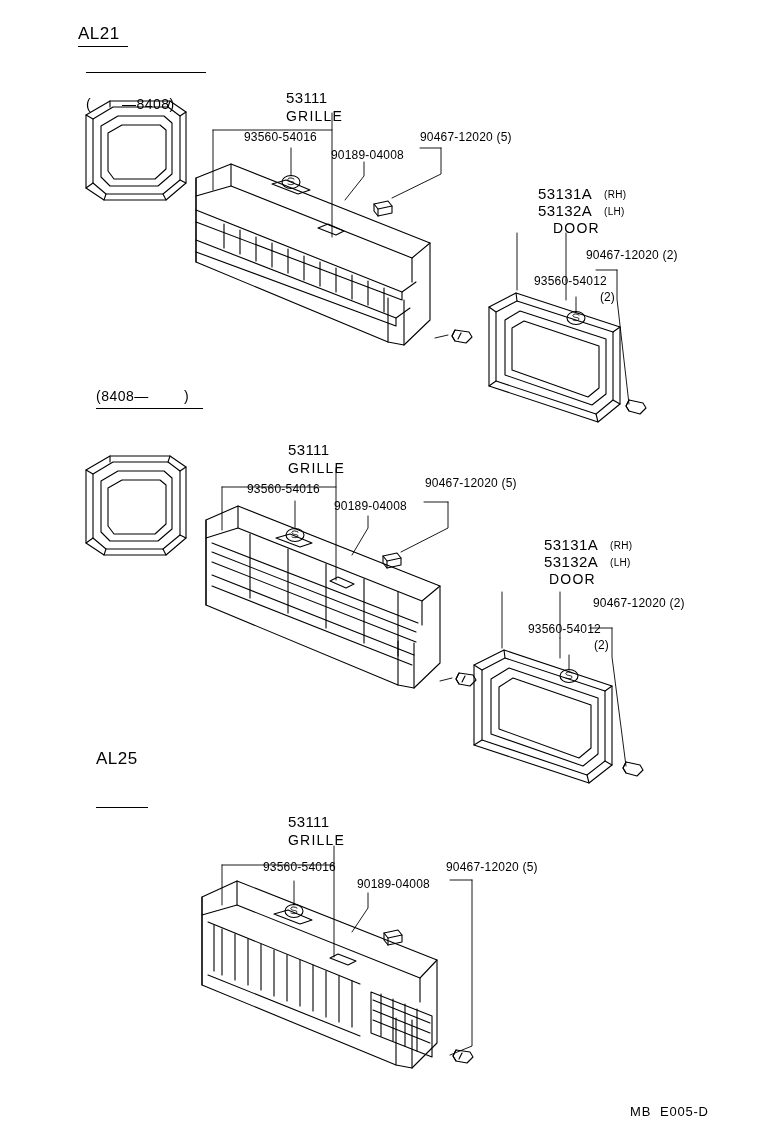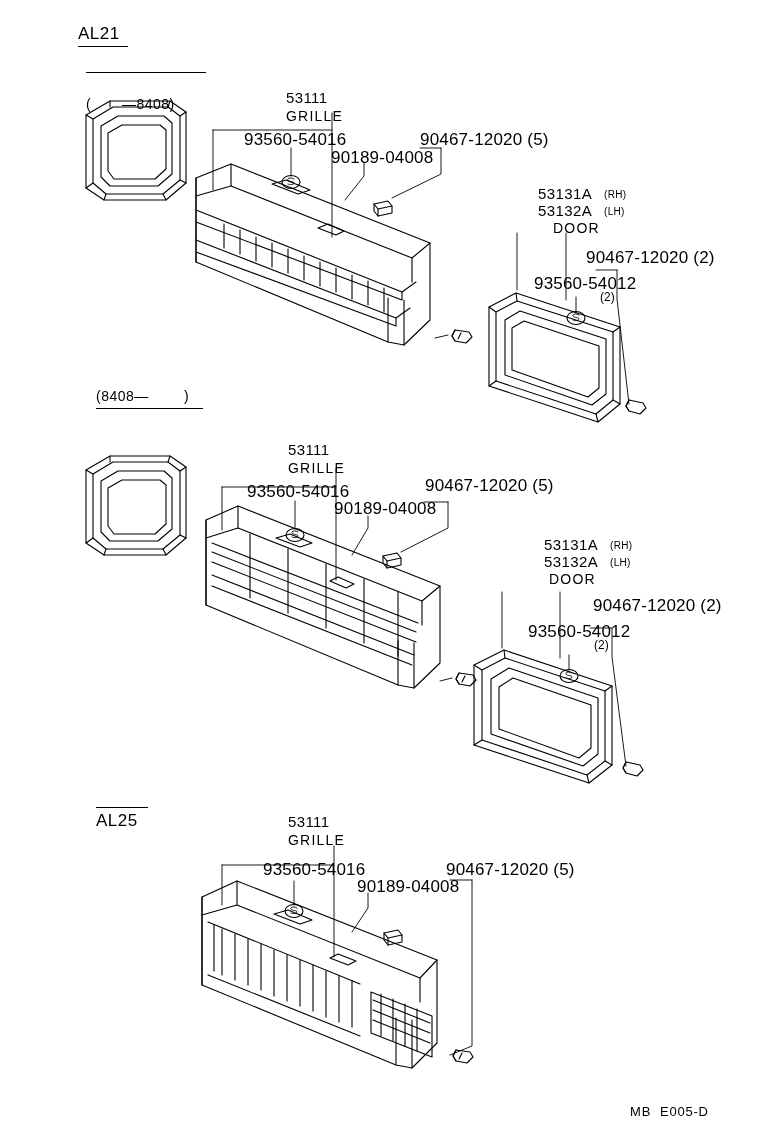--- a/index.html
+++ b/index.html
@@ -42,21 +42,21 @@
   .sec-u {
     position: absolute;
     height: 1px;
     background: #000;
   }
   .rng {
     font-size: 14px;
     letter-spacing: 0.5px;
   }
   .pn {
-    font-size: 17px;
+    font-size: 12px;
     letter-spacing: 0.2px;
   }
   .pn-big {
     font-size: 15px;
     letter-spacing: 0.4px;
   }
   .sub {
     font-size: 14px;
     letter-spacing: 1.2px;
   }
@@ -378,21 +378,21 @@
   <div class="lbl pn-big" style="left:544px; top:537px;">53131A</div>
   <div class="lbl sup" style="left:610px; top:541px;">(RH)</div>
   <div class="lbl pn-big" style="left:544px; top:554px;">53132A</div>
   <div class="lbl sup" style="left:610px; top:558px;">(LH)</div>
   <div class="lbl sub" style="left:549px; top:572px;">DOOR</div>
 
   <div class="lbl pn" style="left:593px; top:597px;">90467-12020 (2)</div>
   <div class="lbl pn" style="left:528px; top:623px;">93560-54012</div>
   <div class="lbl qty" style="left:594px; top:639px;">(2)</div>
 
-  <div class="lbl sec" style="left:96px; top:812px;">AL25</div>
+  <div class="lbl sec" style="left:96px; top:750px;">AL25</div>
   <div class="sec-u" style="left:96px; top:807px; width:52px;"></div>
 
   <div class="lbl pn-big ctr" style="left:288px; top:814px; width:92px;">53111</div>
   <div class="lbl sub ctr" style="left:288px; top:833px; width:92px;">GRILLE</div>
 
   <div class="lbl pn" style="left:263px; top:861px;">93560-54016</div>
   <div class="lbl pn" style="left:446px; top:861px;">90467-12020 (5)</div>
   <div class="lbl pn" style="left:357px; top:878px;">90189-04008</div>
 
   <div class="lbl footer" style="left:630px; top:1105px;">MB  E005-D</div>

